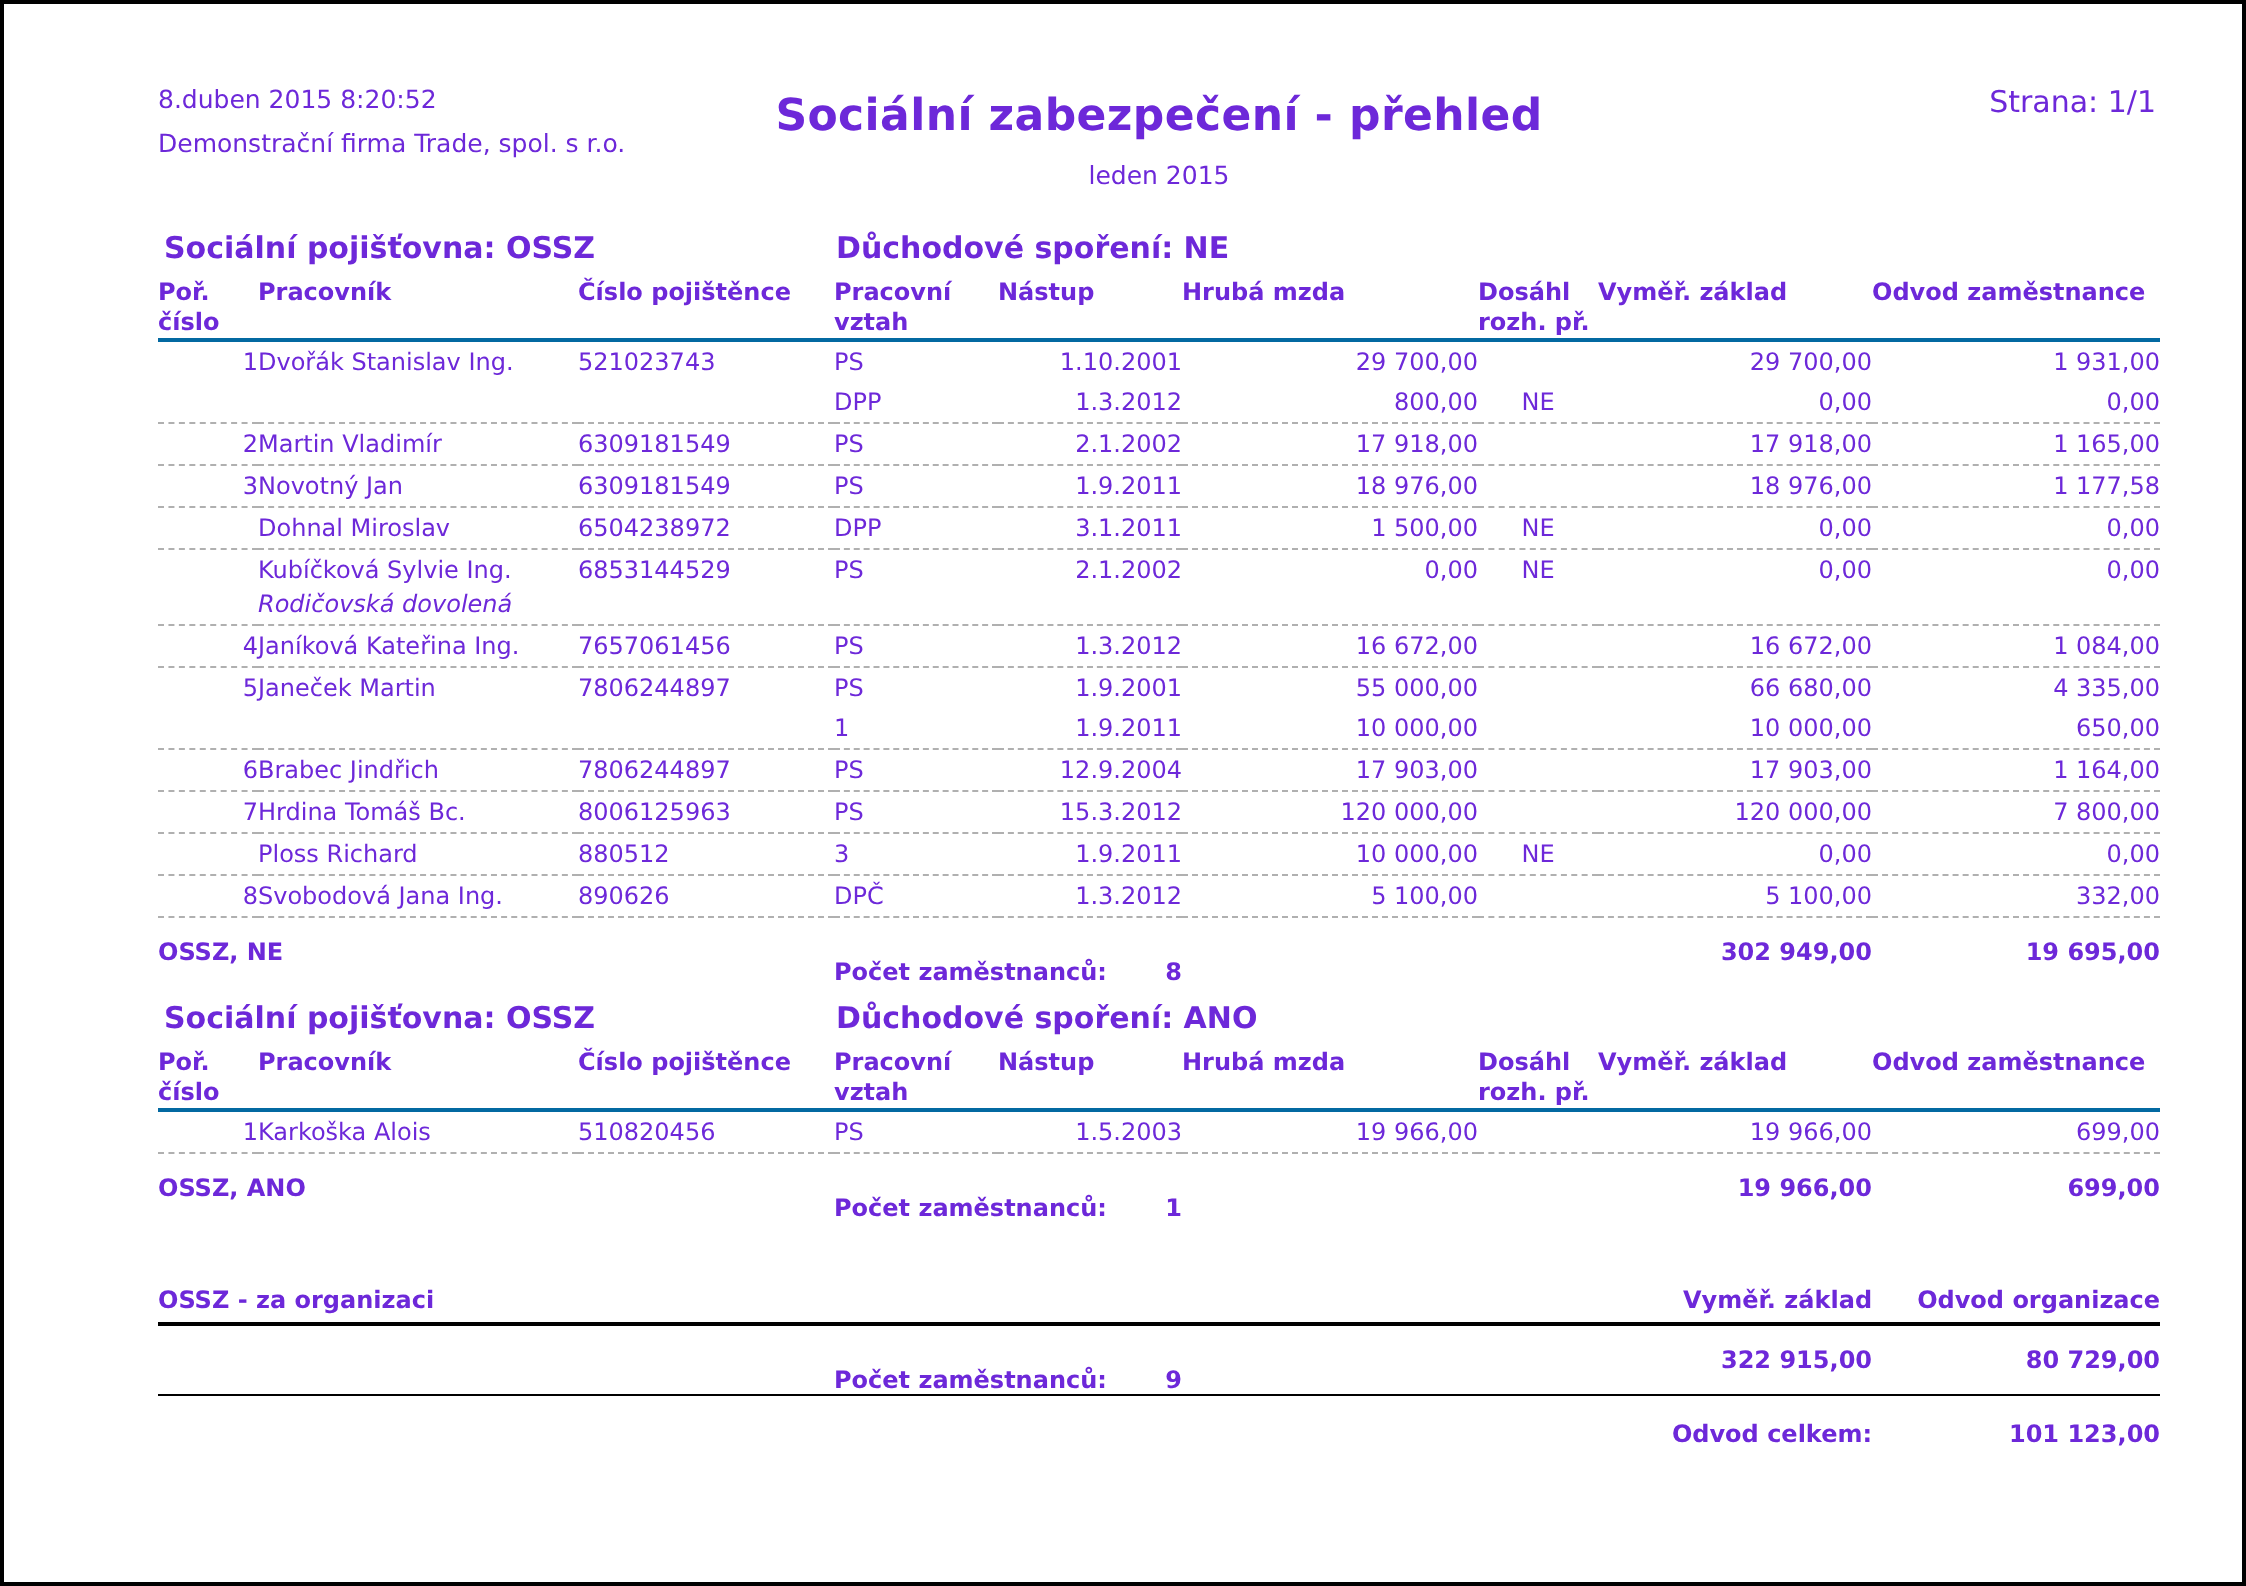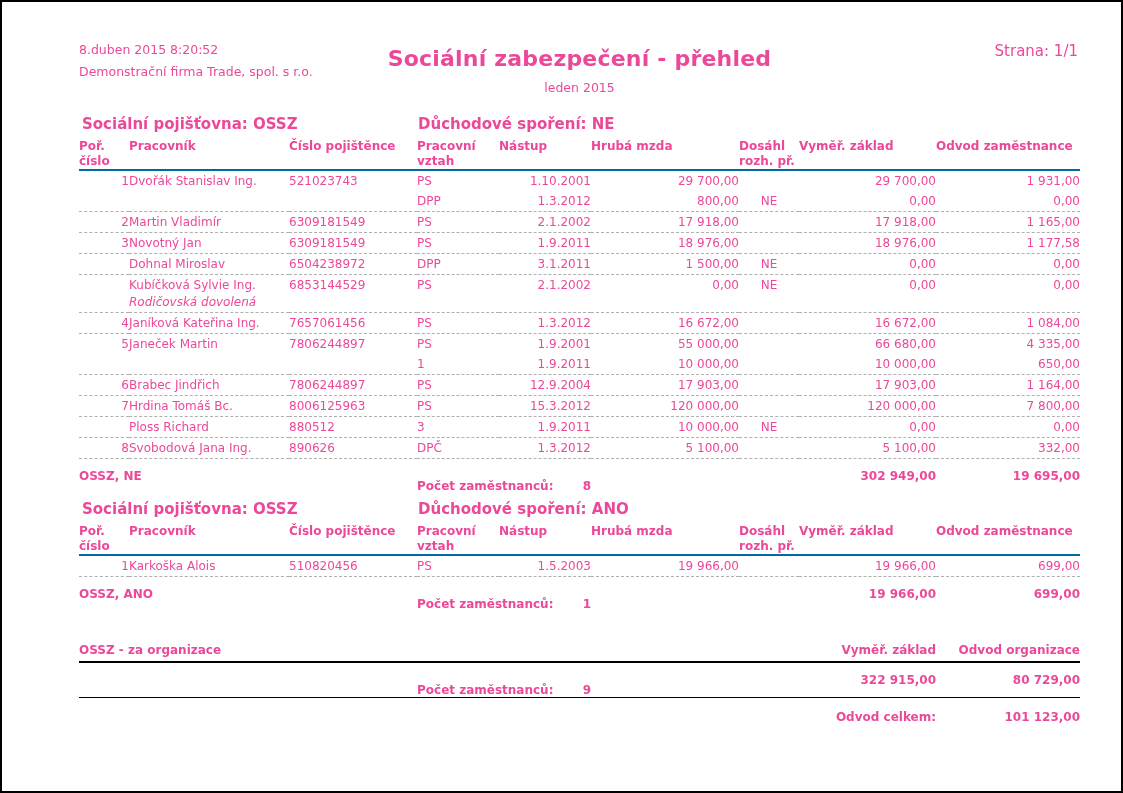--- a/index.html
+++ b/index.html
@@ -1,18 +1,18 @@
 <!DOCTYPE html>
 <html><head>
 <meta charset="utf-8">
 <style>
   html,body {margin:0; padding:0; background:#e8e8e8;}
   .page {
     width:1123px; height:793px; box-sizing:border-box;
-    border:2px solid #000; background:#fff; color:#ec4899;
+    border:2px solid #000; background:#fff; color:#6d28d9;
     font-family:"DejaVu Sans","Liberation Sans",sans-serif;
     position:relative; overflow:hidden; margin:0 auto;
   }
   .content {padding:36px 41px 0 77px;}
 
   .hdr {position:relative; height:70px;}
   .hdr-left {position:absolute; left:0; top:4px; font-size:12.5px;}
   .hdr-left .company {margin-top:7px;}
   .hdr-right {position:absolute; right:2px; top:4px; font-size:15px;}
   .hdr-center {text-align:center; padding-top:8px;}
@@ -320,21 +320,21 @@
           <col style="width:128px">
           <col style="width:82px">
           <col style="width:92px">
           <col style="width:148px">
           <col style="width:60px">
           <col style="width:137px">
           <col style="width:144px">
         </colgroup>
         <tbody>
           <tr class="org-head">
-            <td colspan="7" class="l org-title">OSSZ - za organizace</td>
+            <td colspan="7" class="l org-title">OSSZ - za organizaci</td>
             <td class="r">Vyměř. základ</td>
             <td class="r">Odvod organizace</td>
           </tr>
           <tr class="org-row">
             <td colspan="3"></td>
             <td colspan="2">
               <div class="sum-flex">
                 <span>Počet zaměstnanců:</span>
                 <span>9</span>
               </div>

